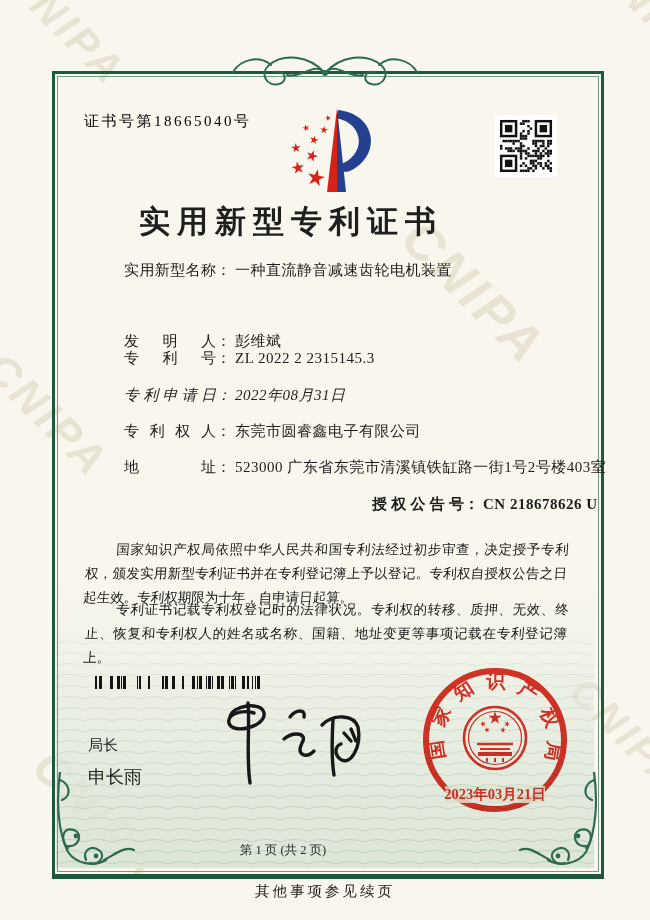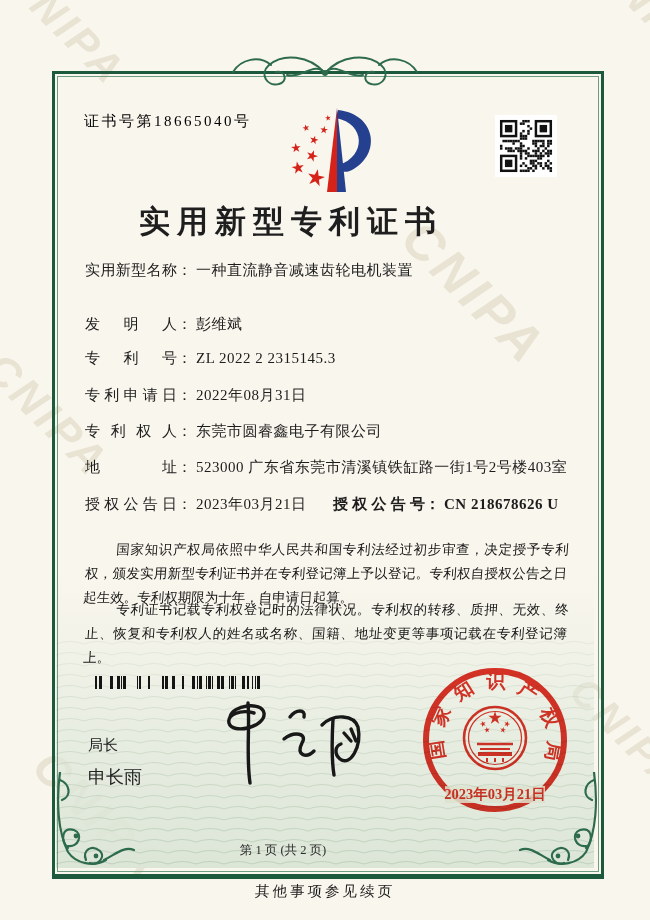--- a/index.html
+++ b/index.html
@@ -26,21 +26,21 @@
   .certno{position:absolute;left:84px;top:112px;font-size:15px;letter-spacing:2.5px;color:#000000;}
 
   .qr{position:absolute;left:495px;top:115px;width:62px;height:62px;background:#fff;padding:0;}
   .logo{position:absolute;left:276px;top:106px;}
 
   .title{position:absolute;left:0;top:201px;width:582px;text-align:center;
          font-size:31px;font-weight:bold;letter-spacing:7px;color:#1e1e1e;}
 
   .frow{position:absolute;left:85px;font-size:15px;white-space:nowrap;color:#1d1d1d;}
   .flabel{display:inline-block;width:92px;text-align:justify;text-align-last:justify;
-          text-justify:inter-character;vertical-align:bottom;}
+          text-justify:inter-character;vertical-align:bottom;margin-left:39px;}
   .colon{display:inline-block;margin-right:4px;}
   .fvalue{letter-spacing:.5px;}
 
   .para{position:absolute;left:85px;width:482px;font-size:13.5px;line-height:1.78;
         text-align:justify;text-indent:2.2em;color:#161616;transform:skewX(-4deg);}
 
   .barcode{position:absolute;left:95px;top:676px;}
 
   .sigtitle{position:absolute;left:88px;top:736px;font-size:15px;
             font-family:"Liberation Sans","DejaVu Sans",sans-serif;color:#222;}
@@ -288,37 +288,34 @@
       <use href="#st" transform="translate(48,24) scale(4) rotate(8)"></use>
       <use href="#st" transform="translate(52,12) scale(3) rotate(-8)"></use>
     </g>
   </svg>
 
   <div class="title">实用新型专利证书</div>
 
   <div class="frow" style="top:261px;">
     <span class="flabel">实用新型名称</span><span class="colon">：</span><span class="fvalue">一种直流静音减速齿轮电机装置</span>
   </div>
-  <div class="frow" style="top:315px;">
+  <div class="frow" style="top:332px;">
     <span class="flabel">发明人</span><span class="colon">：</span><span class="fvalue">彭维斌</span>
   </div>
   <div class="frow" style="top:349px;">
     <span class="flabel">专利号</span><span class="colon">：</span><span class="fvalue">ZL 2022 2 2315145.3</span>
   </div>
-  <div class="frow" style="top:386px;">
+  <div class="frow" style="top:386px;font-style:italic;">
     <span class="flabel">专利申请日</span><span class="colon">：</span><span class="fvalue">2022年08月31日</span>
   </div>
   <div class="frow" style="top:422px;">
     <span class="flabel">专利权人</span><span class="colon">：</span><span class="fvalue">东莞市圆睿鑫电子有限公司</span>
   </div>
   <div class="frow" style="top:458px;">
     <span class="flabel">地址</span><span class="colon">：</span><span class="fvalue">523000 广东省东莞市清溪镇铁缸路一街1号2号楼403室</span>
-  </div>
-  <div class="frow" style="top:495px;">
-    <span class="flabel">授权公告日</span><span class="colon">：</span><span class="fvalue">2023年03月21日</span>
   </div>
   <div class="frow" style="top:495px;left:333px;font-weight:bold;">
     <span class="flabel">授权公告号</span><span class="colon">：</span><span class="fvalue">CN 218678626 U</span>
   </div>
 
   <p class="para" style="top:524px;">国家知识产权局依照中华人民共和国专利法经过初步审查，决定授予专利权，颁发实用新型专利证书并在专利登记簿上予以登记。专利权自授权公告之日起生效。专利权期限为十年，自申请日起算。</p>
   <p class="para" style="top:584px;">专利证书记载专利权登记时的法律状况。专利权的转移、质押、无效、终止、恢复和专利权人的姓名或名称、国籍、地址变更等事项记载在专利登记簿上。</p>
 
   <svg class="barcode" id="barcode" width="165" height="13">
       <rect x="0" y="0" width="2" height="13" fill="#141414"></rect>

